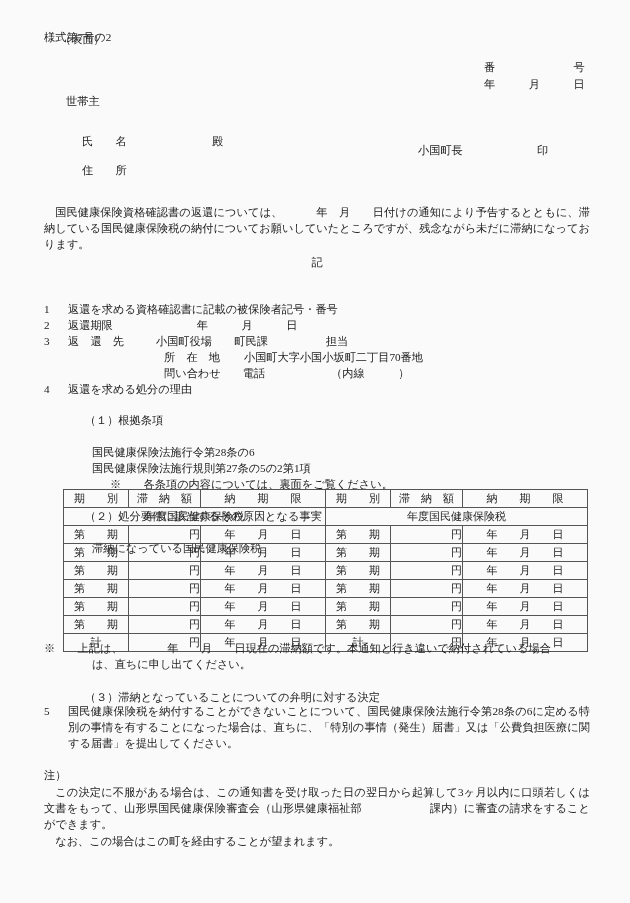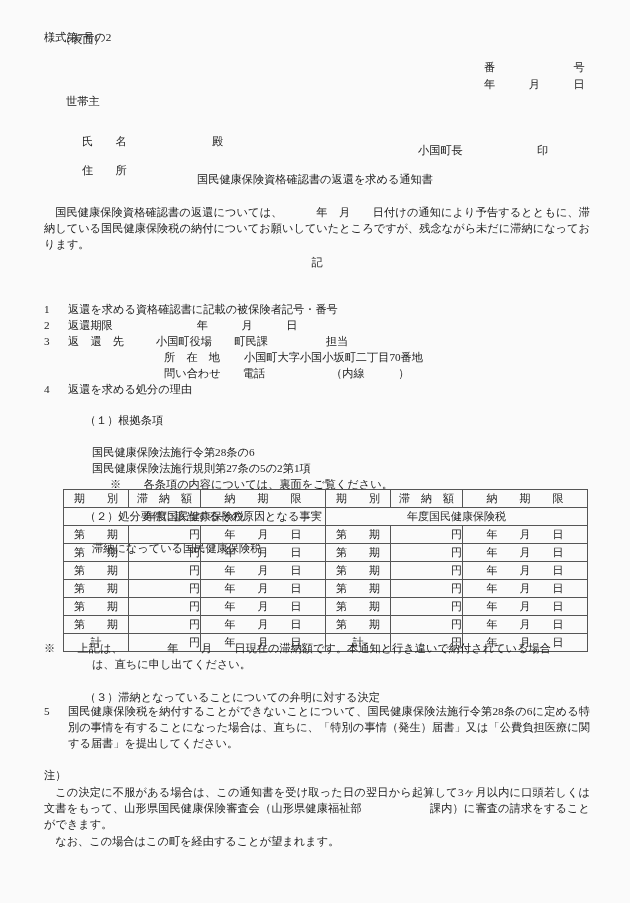--- a/index.html
+++ b/index.html
@@ -255,21 +255,20 @@
   <div class="doc-date">年　　　月　　　日</div>
 
   <div class="holder-title">世帯主</div>
   <div class="holder-addr">住　　所</div>
   <div class="holder-name">氏　　名</div>
   <div class="holder-dono">殿</div>
 
   <div class="issuer">小国町長</div>
   <div class="issuer-seal">印</div>
 
-  <div class="doc-title">国民健康保険資格確認書の返還を求める通知書</div>
 
   <div class="body-block">
     <p class="para">国民健康保険資格確認書の返還については、　　　年　月　　日付けの通知により予告するとともに、滞納している国民健康保険税の納付についてお願いしていたところですが、残念ながら未だに滞納になっております。</p>
     <div class="kiji">記</div>
   </div>
 
   <div class="numlist">
 
     <div class="num-line">
       <span class="num-marker">1</span>

